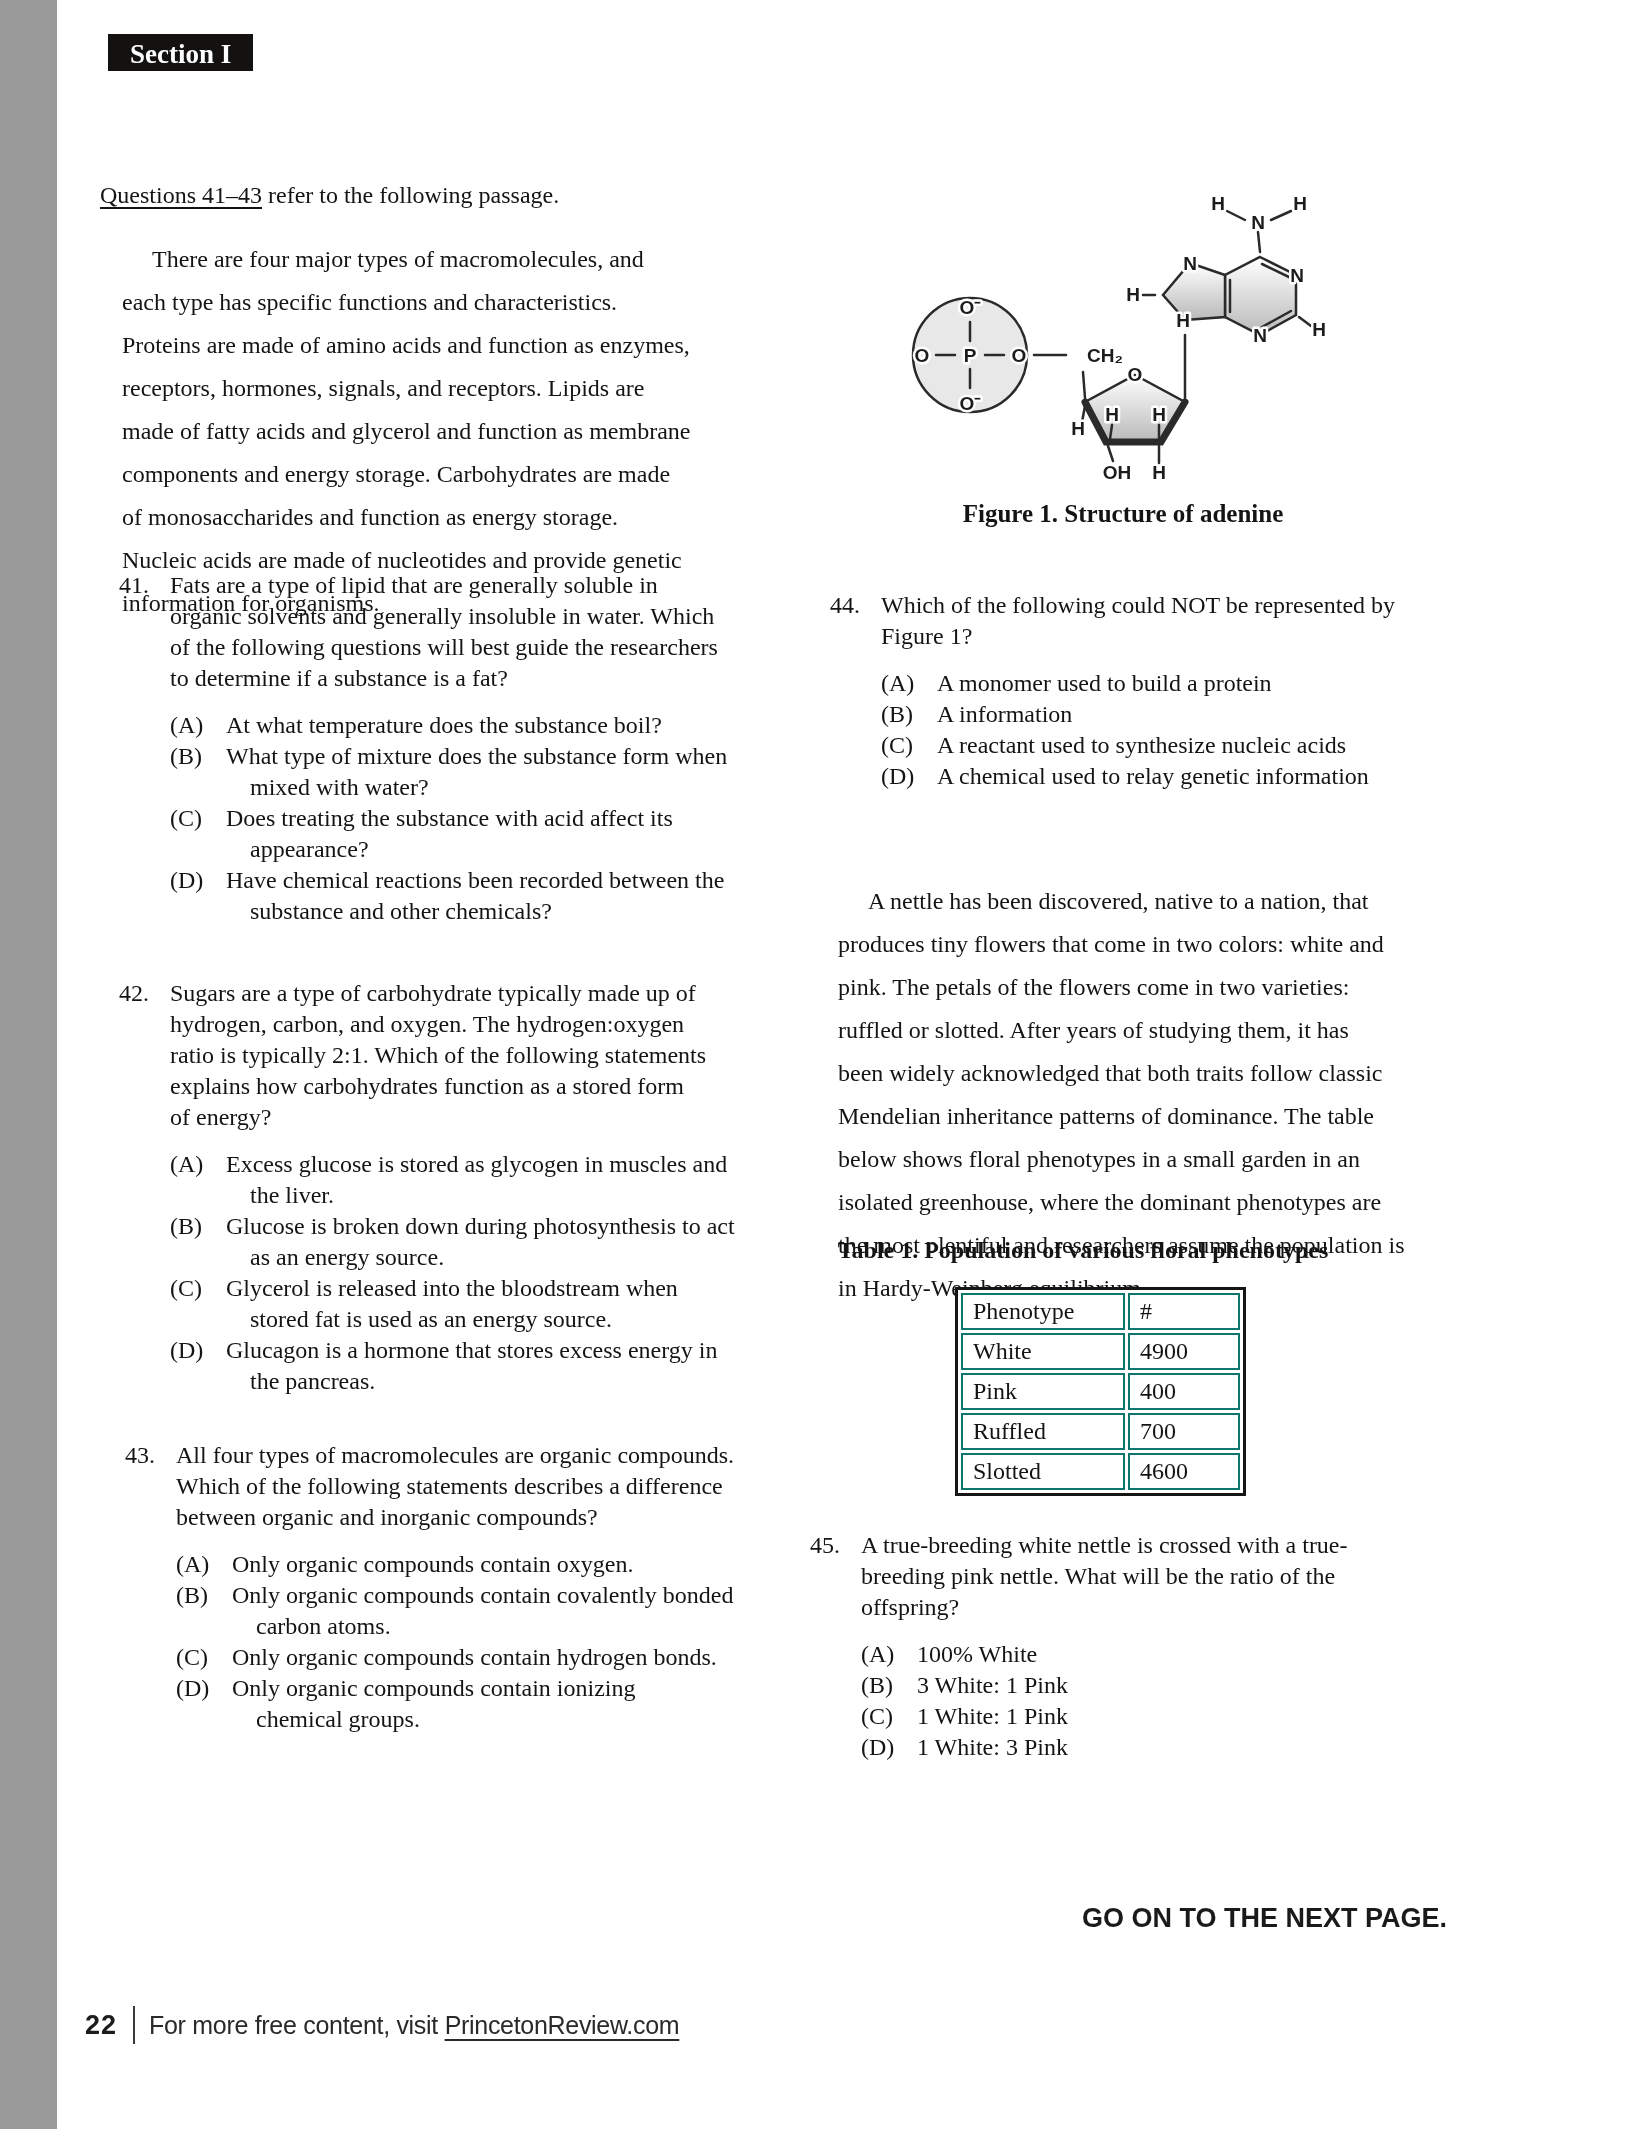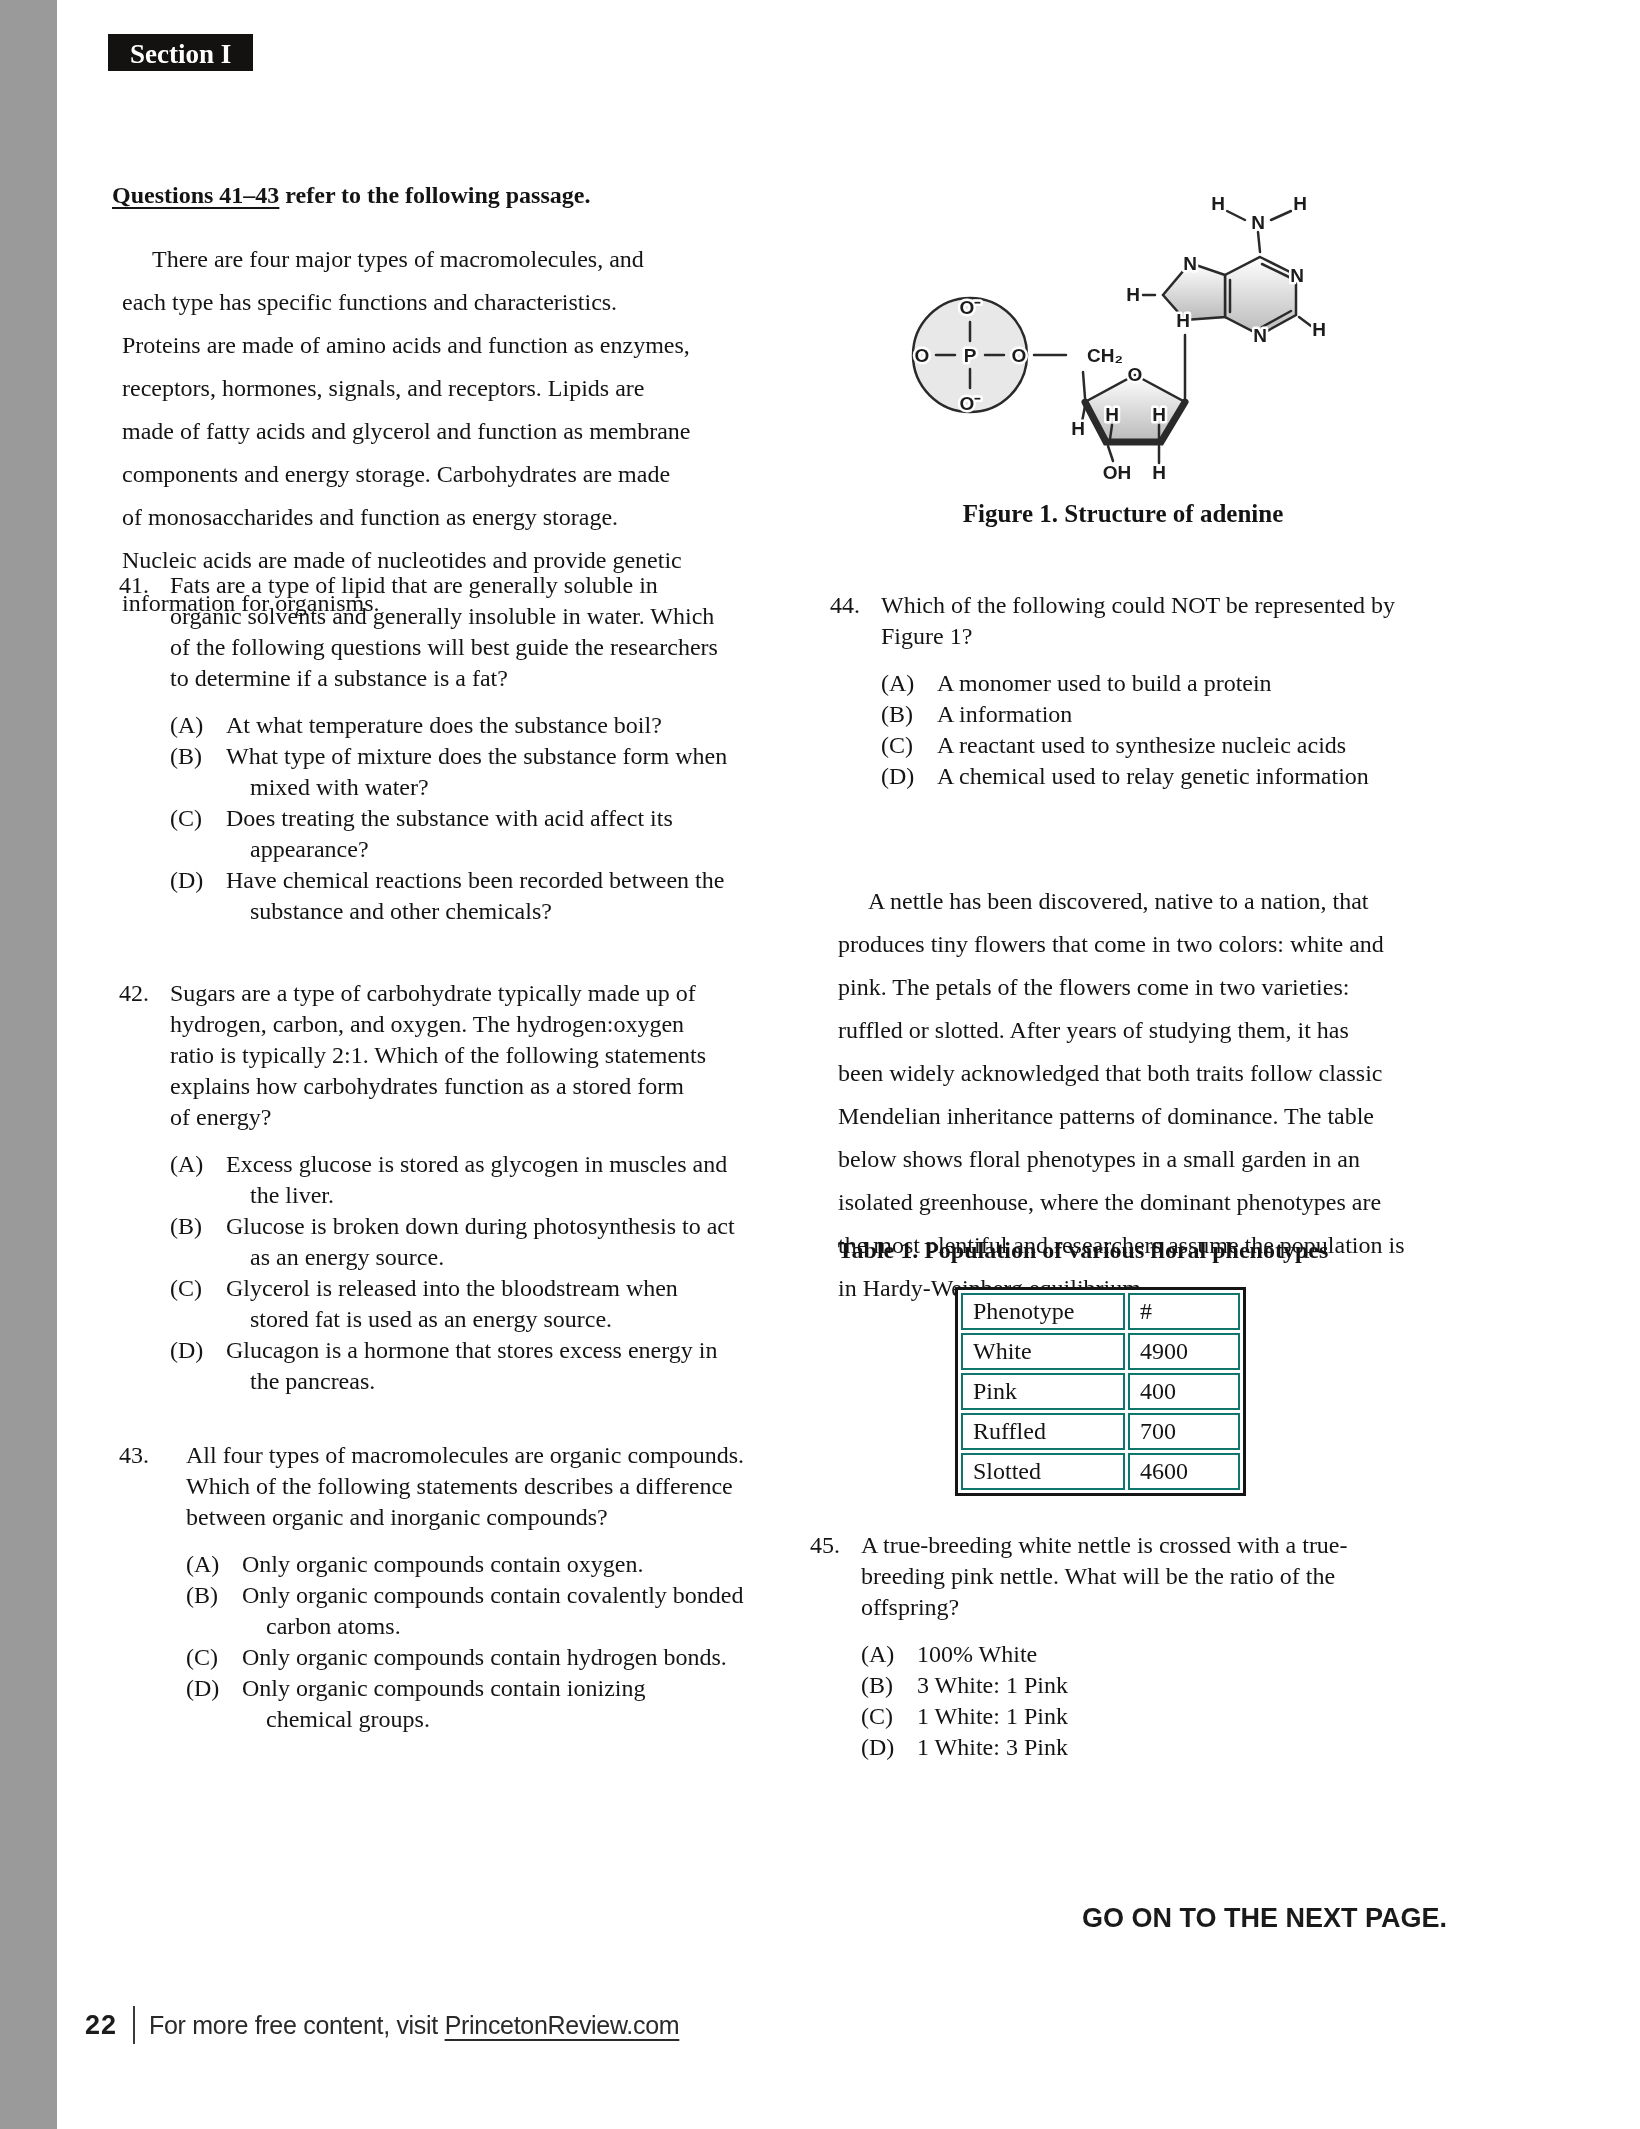--- a/index.html
+++ b/index.html
@@ -42,21 +42,21 @@
         paint-order:stroke;stroke:#ffffff;stroke-width:5px;stroke-linejoin:round;}
 </style>
 </head>
 <body>
 
 <div id="page">
   <div class="graybar"></div>
 
   <div class="sectionbox">Section I</div>
 
-  <div class="phead" style="left:112px;top:180px;width:700px;font-weight:bold;">
+  <div class="phead" style="left:100px;top:180px;width:700px;">
     <span class="ul">Questions 41–43</span><span> refer to the following passage.</span>
   </div>
 
   <div class="passage" style="left:122px;top:238px;width:670px;">     There are four major types of macromolecules, and
 each type has specific functions and characteristics.
 Proteins are made of amino acids and function as enzymes,
 receptors, hormones, signals, and receptors. Lipids are
 made of fatty acids and glycerol and function as membrane
 components and energy storage. Carbohydrates are made
 of monosaccharides and function as energy storage.
@@ -120,21 +120,21 @@
           </div>
         <div class="opt">
             <span class="olet">(D)</span>
             <span class="otext">Glucagon is a hormone that stores excess energy in
     the pancreas.</span>
           </div>
       </div>
     </div>
   </div>
 
-  <div class="question" style="left:119px;top:1440px;width:695px;gap:16px;">
+  <div class="question" style="left:125px;top:1440px;width:695px;">
     <div class="qnum">43.</div>
     <div class="qbody">
       <div class="qtext">All four types of macromolecules are organic compounds.
 Which of the following statements describes a difference
 between organic and inorganic compounds?</div>
       <div class="opts">
         <div class="opt">
             <span class="olet">(A)</span>
             <span class="otext">Only organic compounds contain oxygen.</span>
           </div>

